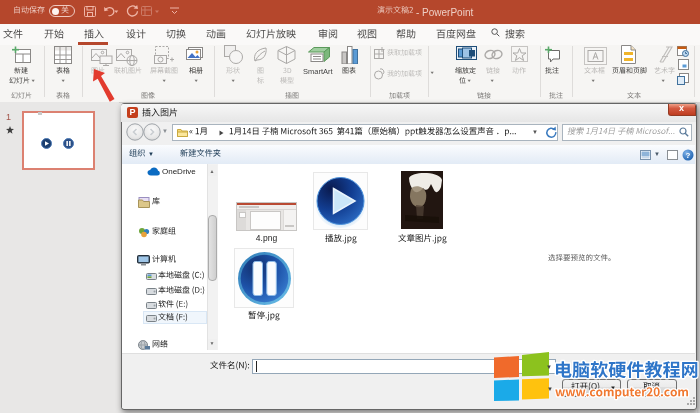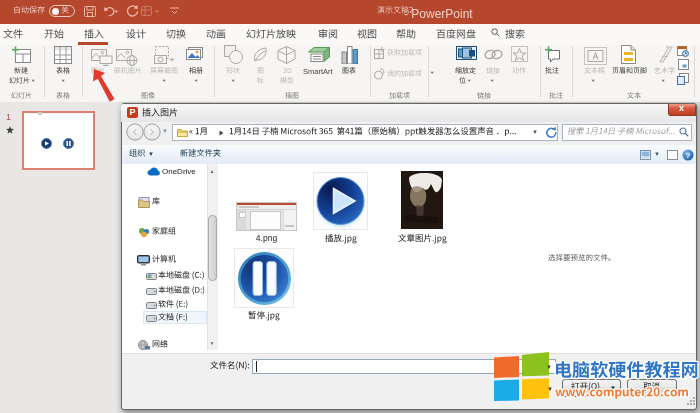--- a/index.html
+++ b/index.html
@@ -61,21 +61,21 @@
   </svg>
 <svg class="abs" style="left:170px;top:7px" width="9" height="8" viewBox="0 0 9 8">
     <g stroke="#EFB5A7" stroke-width="1" fill="none">
       <line x1="0" y1="1" x2="9" y2="1"></line>
       <path d="M2 4 L4.5 6.5 L7 4" fill="none"></path>
     </g>
   </svg>
 <svg class="abs" style="left:377px;top:6px;overflow:visible;" width="39" height="11" viewBox="0 -6.8 39 11">
     <path d="M5.4 -0.5C6 -0.2 6.7 0.3 7.1 0.6L7.6 0.2C7.2 -0.1 6.4 -0.5 5.8 -0.8ZM3.9 -0.8C3.5 -0.4 2.7 -0.1 2.1 0.2C2.2 0.3 2.4 0.5 2.5 0.6C3.2 0.3 4 -0.1 4.5 -0.5ZM0.8 -6.2C1.2 -6 1.7 -5.6 2 -5.4L2.4 -5.9C2.1 -6.1 1.5 -6.4 1.1 -6.6ZM0.3 -4C0.7 -3.8 1.2 -3.5 1.5 -3.3L1.9 -3.8C1.6 -4 1 -4.3 0.6 -4.4ZM0.5 0.1 1.1 0.4C1.4 -0.3 1.9 -1.3 2.2 -2.1L1.7 -2.5C1.4 -1.6 0.9 -0.5 0.5 0.1ZM4.3 -6.6C4.4 -6.4 4.5 -6.2 4.6 -6H2.5V-4.7H3V-5.4H6.9V-4.7H7.4V-6H5.3C5.2 -6.2 5 -6.5 4.9 -6.8ZM3.3 -2H4.6V-1.4H3.3ZM5.2 -2H6.6V-1.4H5.2ZM3.3 -3.2H4.6V-2.5H3.3ZM5.2 -3.2H6.6V-2.5H5.2ZM3 -4.7V-4.2H4.6V-3.6H2.7V-0.9H7.1V-3.6H5.2V-4.2H6.8V-4.7Z M9.9 -2.8C9.5 -1.9 8.9 -1 8.3 -0.4C8.4 -0.4 8.7 -0.2 8.8 -0.1C9.5 -0.7 10.1 -1.7 10.5 -2.6ZM13.5 -2.6C14 -1.8 14.7 -0.8 14.9 -0.1L15.5 -0.4C15.2 -1 14.6 -2 14 -2.8ZM9.2 -6.1V-5.5H14.8V-6.1ZM8.5 -4.2V-3.6H11.7V-0.2C11.7 -0 11.6 0 11.5 0C11.3 0 10.8 0 10.3 0C10.4 0.2 10.5 0.4 10.5 0.6C11.2 0.6 11.7 0.6 12 0.5C12.2 0.4 12.3 0.2 12.3 -0.1V-3.6H15.5V-4.2Z M19.4 -6.6C19.6 -6.2 19.9 -5.7 20 -5.3L20.6 -5.5C20.5 -5.9 20.2 -6.4 20 -6.8ZM16.4 -5.3V-4.7H17.6C18.1 -3.5 18.8 -2.5 19.6 -1.6C18.7 -0.9 17.6 -0.3 16.3 0.1C16.4 0.2 16.6 0.5 16.7 0.6C18 0.2 19.1 -0.4 20 -1.2C20.9 -0.4 22 0.2 23.3 0.6C23.4 0.4 23.6 0.2 23.7 0C22.5 -0.3 21.4 -0.9 20.5 -1.6C21.3 -2.4 21.9 -3.5 22.4 -4.7H23.6V-5.3ZM20 -2C19.3 -2.8 18.7 -3.7 18.3 -4.7H21.7C21.3 -3.6 20.7 -2.8 20 -2Z M28.2 -4.5H30.4V-3.8H28.2ZM27.6 -4.9V-3.3H31V-4.9ZM28.7 -1.4H29.9V-0.7H28.7ZM28.2 -1.9V-0.2H30.4V-1.9ZM26.7 -6.6C26.1 -6.4 25.2 -6.2 24.4 -6C24.5 -5.9 24.6 -5.7 24.6 -5.6C24.9 -5.6 25.2 -5.7 25.5 -5.7V-4.4H24.4V-3.9H25.5C25.2 -3 24.7 -1.9 24.2 -1.4C24.3 -1.2 24.5 -1 24.5 -0.8C24.9 -1.3 25.3 -2 25.5 -2.8V0.7H26.1V-3C26.3 -2.7 26.6 -2.3 26.7 -2.1L27.1 -2.6C26.9 -2.8 26.3 -3.5 26.1 -3.7V-3.9H27.2V-4.4H26.1V-5.8C26.5 -5.9 26.8 -6 27.1 -6.1ZM28.7 -6.6C28.8 -6.4 28.9 -6.1 29 -5.9H27V-5.4H31.6V-5.9H29.7C29.6 -6.2 29.4 -6.5 29.3 -6.8ZM27.1 -2.9V0.6H27.7V-2.3H31V0.1C31 0.2 30.9 0.2 30.8 0.2C30.8 0.2 30.5 0.2 30.2 0.2C30.3 0.3 30.4 0.5 30.4 0.6C30.8 0.6 31.1 0.6 31.3 0.6C31.5 0.5 31.5 0.3 31.5 0.1V-2.9Z M32.4 0H36V-0.6H34.4C34.1 -0.6 33.8 -0.6 33.5 -0.6C34.8 -1.9 35.8 -3.1 35.8 -4.2C35.8 -5.3 35.1 -6 34 -6C33.3 -6 32.8 -5.6 32.3 -5.1L32.7 -4.7C33.1 -5.1 33.5 -5.4 34 -5.4C34.7 -5.4 35 -4.9 35 -4.2C35 -3.2 34.2 -2 32.4 -0.4Z" fill="#EECFC5"></path>
   </svg>
-<div class="abs" style="left:404px;top:6.5px;font-size:12px;color:#EECFC5;">- PowerPoint</div>
+<div class="abs" style="left:416px;top:6.5px;font-size:10px;color:#EECFC5;">- PowerPoint</div>
 
 <svg class="abs" style="left:3px;top:29px;overflow:visible;" width="23" height="14" viewBox="0 -8.6 23 14">
     <path d="M4.2 -8.2C4.5 -7.7 4.9 -7.1 5 -6.7L5.8 -6.9C5.7 -7.3 5.3 -8 5 -8.5ZM0.5 -6.6V-5.9H2.1C2.6 -4.4 3.4 -3.1 4.5 -2C3.4 -1.1 2 -0.4 0.4 0.1C0.5 0.2 0.8 0.6 0.8 0.8C2.5 0.2 3.9 -0.5 5 -1.5C6.2 -0.5 7.5 0.3 9.2 0.7C9.3 0.5 9.5 0.2 9.7 0C8.1 -0.4 6.7 -1.1 5.6 -2C6.6 -3 7.4 -4.3 8 -5.9H9.5V-6.6ZM5 -2.5C4.1 -3.5 3.4 -4.6 2.8 -5.9H7.1C6.6 -4.5 5.9 -3.4 5 -2.5Z M13.2 -3.4V-2.7H16V0.8H16.8V-2.7H19.5V-3.4H16.8V-5.6H19.1V-6.4H16.8V-8.3H16V-6.4H14.7C14.8 -6.8 14.9 -7.3 15 -7.8L14.3 -7.9C14.1 -6.6 13.7 -5.3 13.1 -4.5C13.3 -4.4 13.6 -4.2 13.7 -4.1C14 -4.5 14.2 -5 14.5 -5.6H16V-3.4ZM12.7 -8.4C12.1 -6.9 11.3 -5.4 10.3 -4.4C10.4 -4.2 10.7 -3.8 10.8 -3.6C11.1 -4 11.4 -4.4 11.7 -4.8V0.8H12.4V-6C12.8 -6.7 13.1 -7.4 13.4 -8.2Z" fill="#4B4A49"></path>
   </svg>
 <svg class="abs" style="left:44px;top:29px;overflow:visible;" width="23" height="14" viewBox="0 -8.6 23 14">
     <path d="M6.5 -7V-4.2H3.7V-4.6V-7ZM0.5 -4.2V-3.5H2.9C2.7 -2.1 2.2 -0.8 0.5 0.3C0.7 0.4 1 0.7 1.1 0.8C3 -0.3 3.5 -1.9 3.6 -3.5H6.5V0.8H7.3V-3.5H9.5V-4.2H7.3V-7H9.2V-7.8H0.9V-7H2.9V-4.6L2.9 -4.2Z M14.6 -3.3V0.8H15.3V0.4H18.3V0.8H19.1V-3.3ZM15.3 -0.3V-2.6H18.3V-0.3ZM14.3 -4.1C14.6 -4.2 15 -4.2 18.7 -4.5C18.9 -4.3 19 -4 19.1 -3.8L19.7 -4.1C19.4 -4.9 18.7 -6.1 18 -7L17.4 -6.7C17.7 -6.2 18.1 -5.7 18.4 -5.2L15.2 -5C15.9 -5.9 16.5 -7 17.1 -8.2L16.3 -8.4C15.8 -7.1 14.9 -5.8 14.7 -5.4C14.4 -5.1 14.2 -4.8 14 -4.8C14.1 -4.6 14.2 -4.2 14.3 -4.1ZM12 -5.7H13.2C13 -4.4 12.8 -3.3 12.5 -2.4C12.1 -2.7 11.8 -3 11.4 -3.2C11.6 -3.9 11.8 -4.8 12 -5.7ZM10.7 -2.9C11.2 -2.6 11.7 -2.2 12.2 -1.7C11.7 -0.8 11.1 -0.2 10.4 0.2C10.6 0.3 10.8 0.6 10.9 0.8C11.6 0.3 12.2 -0.3 12.7 -1.2C13.1 -0.9 13.4 -0.5 13.6 -0.2L14.1 -0.8C13.8 -1.2 13.5 -1.5 13 -1.9C13.5 -3.1 13.8 -4.5 13.9 -6.3L13.4 -6.4L13.3 -6.4H12.2C12.3 -7 12.4 -7.7 12.5 -8.3L11.8 -8.4C11.7 -7.7 11.6 -7 11.5 -6.4H10.4V-5.7H11.3C11.1 -4.6 10.9 -3.6 10.7 -2.9Z" fill="#4B4A49"></path>
   </svg>
 <svg class="abs" style="left:84px;top:29px;overflow:visible;" width="23" height="14" viewBox="0 -8.6 23 14">
     <path d="M7.3 -2.4V-1.8H8.5V-0.4H6.9V-5.4H9.5V-6H6.9V-7.3C7.7 -7.4 8.4 -7.5 9 -7.7L8.6 -8.3C7.5 -8 5.6 -7.8 4 -7.7C4.1 -7.5 4.2 -7.3 4.2 -7.1C4.9 -7.1 5.5 -7.2 6.2 -7.2V-6H3.7V-5.4H6.2V-0.4H4.6V-1.8H5.8V-2.4H4.6V-3.6C5 -3.8 5.5 -3.9 5.8 -4L5.5 -4.7C5.1 -4.5 4.5 -4.2 4 -4.1V0.8H4.6V0.3H8.5V0.8H9.2V-4.3H7.3V-3.7H8.5V-2.4ZM1.6 -8.4V-6.4H0.5V-5.7H1.6V-3.4L0.4 -3.1L0.6 -2.4L1.6 -2.7V-0.1C1.6 0 1.6 0.1 1.5 0.1C1.4 0.1 1.1 0.1 0.7 0.1C0.8 0.3 0.9 0.6 0.9 0.8C1.5 0.8 1.8 0.7 2 0.6C2.2 0.5 2.3 0.3 2.3 -0.1V-2.9L3.4 -3.2L3.3 -3.9L2.3 -3.6V-5.7H3.3V-6.4H2.3V-8.4Z M12.9 -7.5C13.6 -7.1 14.1 -6.5 14.6 -5.9C13.9 -3.1 12.7 -1 10.4 0.1C10.6 0.3 11 0.6 11.1 0.7C13.1 -0.5 14.4 -2.3 15.2 -4.9C16.3 -2.9 17 -0.6 19.3 0.7C19.3 0.5 19.5 0.1 19.6 -0.1C16.3 -2.1 16.6 -5.9 13.4 -8.2Z" fill="#474645"></path>
   </svg>

